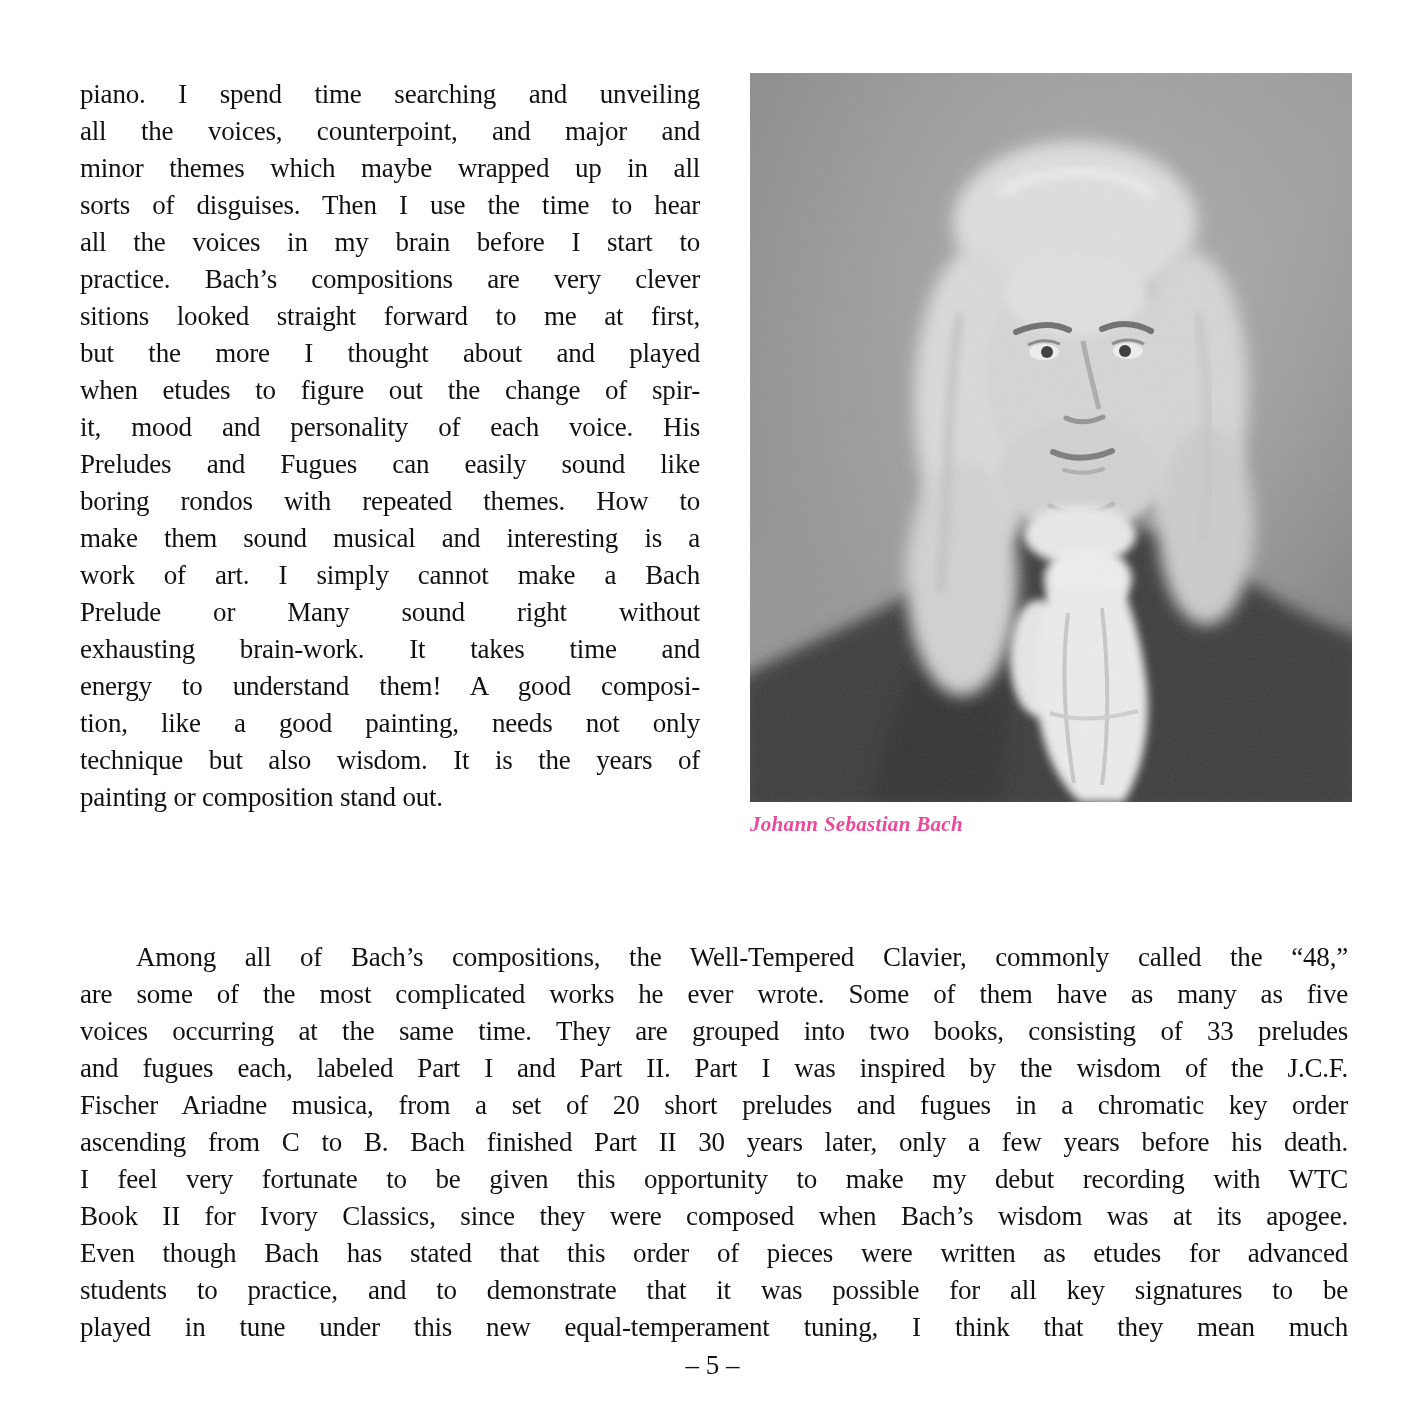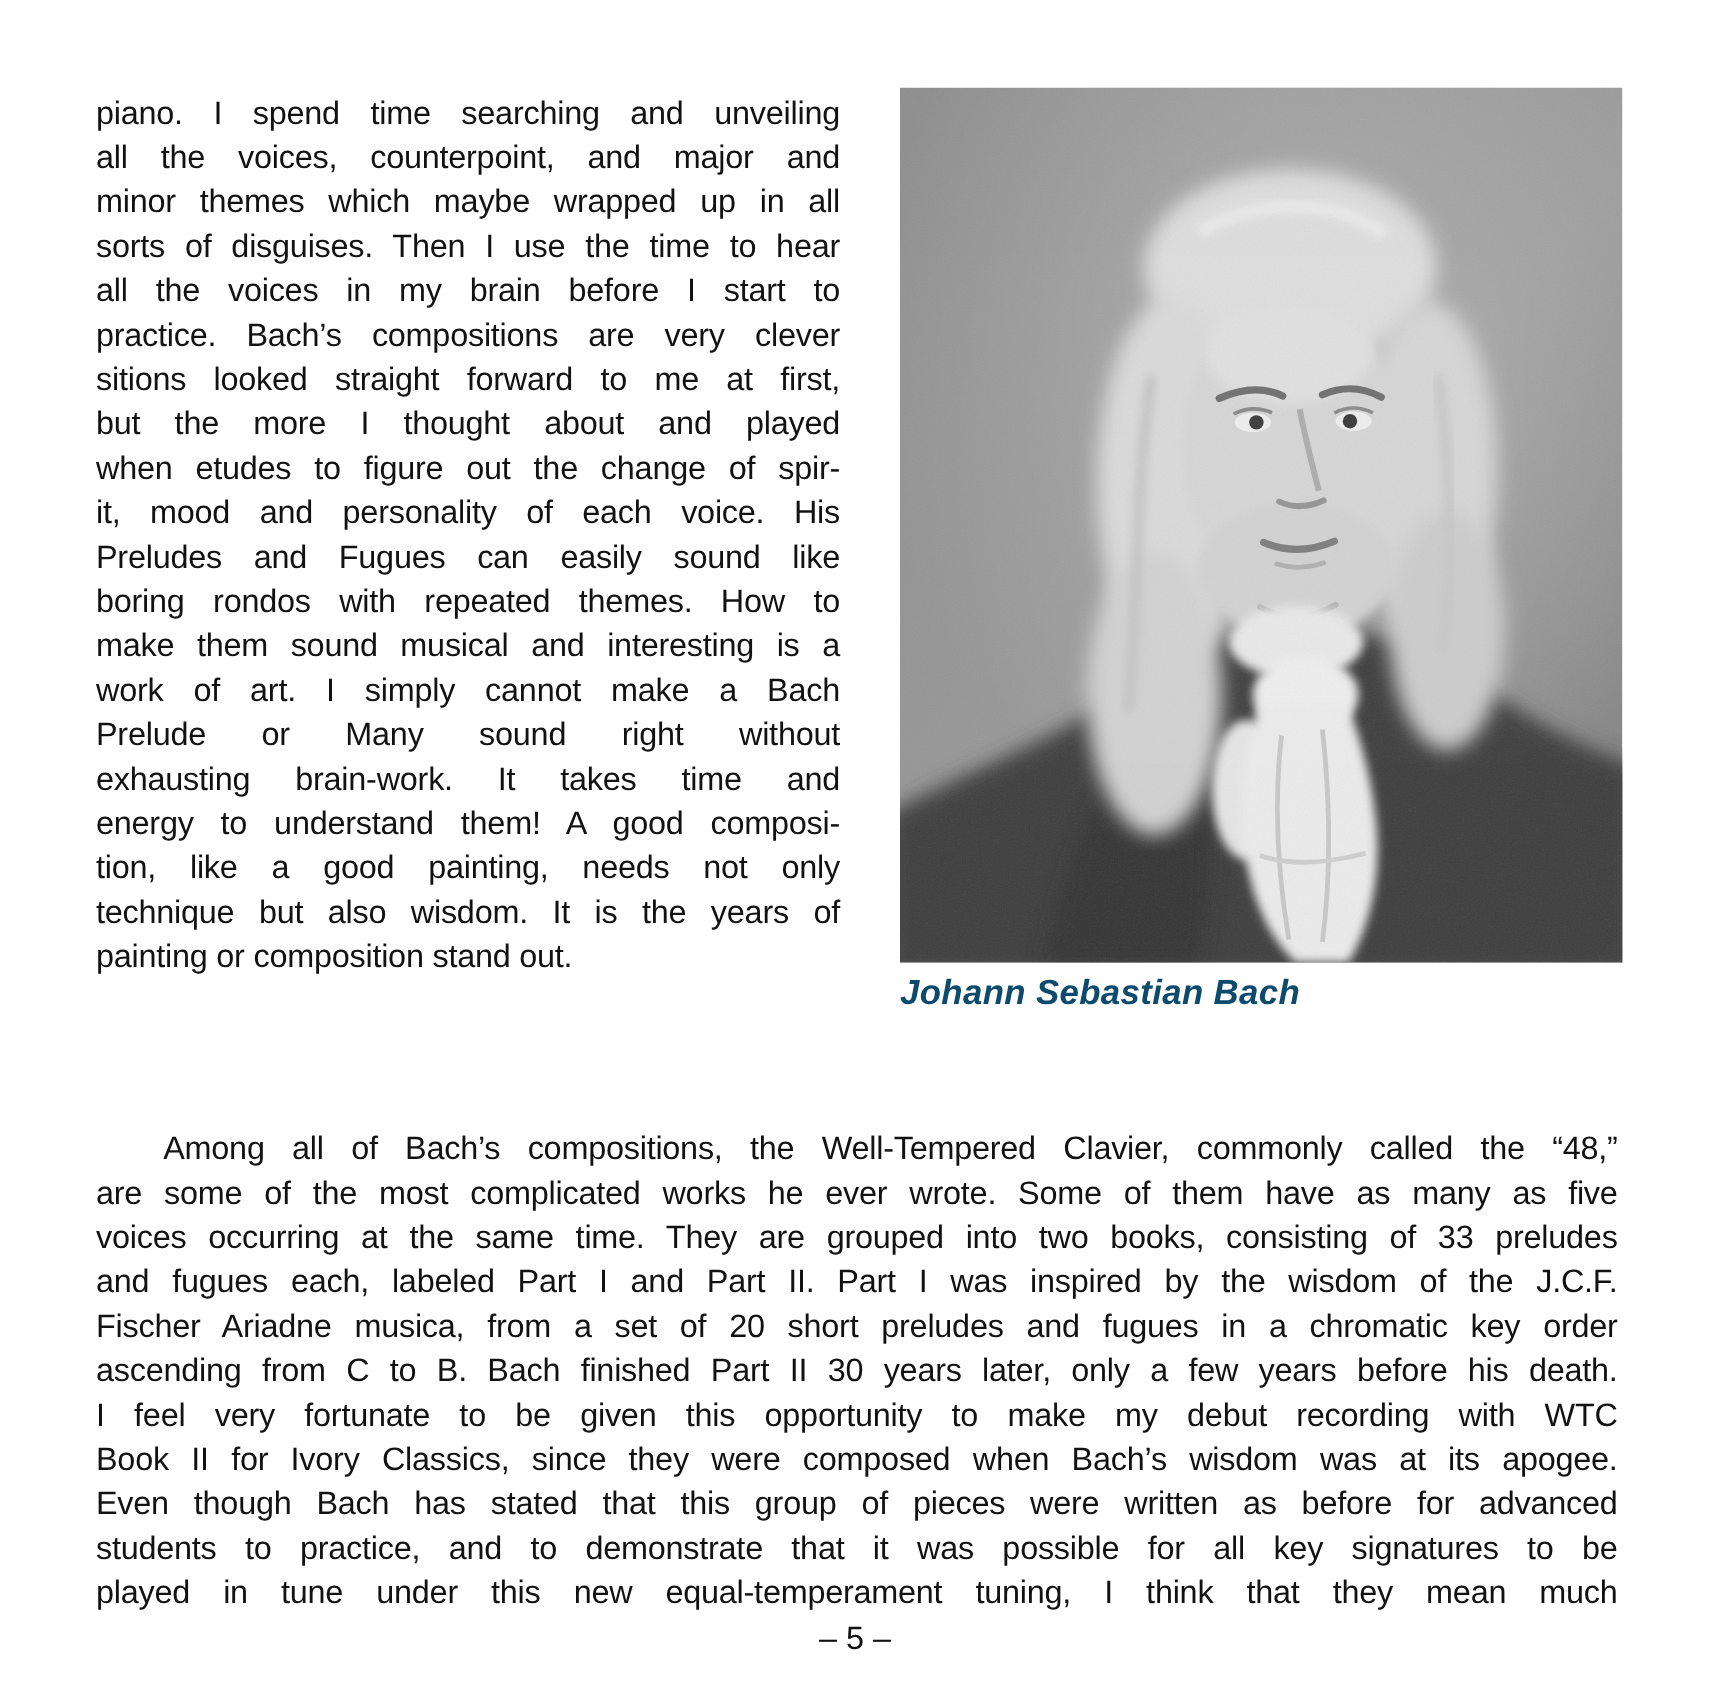--- a/index.html
+++ b/index.html
@@ -3,21 +3,21 @@
 <meta charset="utf-8">
 <style>
   * { box-sizing: border-box; }
   html, body { margin: 0; padding: 0; background: #ffffff; }
   .page {
     position: relative;
     width: 1425px;
     height: 1413px;
     background: #ffffff;
     color: #121212;
-    font-family: Liberation Sans, sans-serif;
+    font-family: Liberation Serif, serif;
     overflow: hidden;
   }
   .column {
     position: absolute;
     left: 80px;
     top: 76px;
     width: 620px;
   }
   .para {
     position: absolute;
@@ -38,25 +38,25 @@
   .figure {
     position: absolute;
     left: 750px;
     top: 73px;
     width: 602px;
     margin: 0;
   }
   .figure svg { display: block; }
   .figcap {
     margin-top: 10px;
-    font-size: 29px;
+    font-size: 21px;
     font-weight: 700;
     font-style: italic;
     letter-spacing: 0.3px;
-    color: #0c4a6e;
+    color: #ec4899;
   }
   .pagenum {
     position: absolute;
     top: 1350px;
     left: 0;
     width: 100%;
     text-align: center;
     font-size: 27px;
     color: #121212;
   }
@@ -161,20 +161,20 @@
 
   <div class="para">
     <div class="t-line indent">Among all of Bach’s compositions, the Well-Tempered Clavier, commonly called the “48,”</div>
     <div class="t-line">are some of the most complicated works he ever wrote. Some of them have as many as five</div>
     <div class="t-line">voices occurring at the same time. They are grouped into two books, consisting of 33 preludes</div>
     <div class="t-line">and fugues each, labeled Part I and Part II. Part I was inspired by the wisdom of the J.C.F.</div>
     <div class="t-line">Fischer Ariadne musica, from a set of 20 short preludes and fugues in a chromatic key order</div>
     <div class="t-line">ascending from C to B. Bach finished Part II 30 years later, only a few years before his death.</div>
     <div class="t-line">I feel very fortunate to be given this opportunity to make my debut recording with WTC</div>
     <div class="t-line">Book II for Ivory Classics, since they were composed when Bach’s wisdom was at its apogee.</div>
-    <div class="t-line">Even though Bach has stated that this group of pieces were written as before for advanced</div>
+    <div class="t-line">Even though Bach has stated that this order of pieces were written as etudes for advanced</div>
     <div class="t-line">students to practice, and to demonstrate that it was possible for all key signatures to be</div>
     <div class="t-line">played in tune under this new equal-temperament tuning, I think that they mean much</div>
   </div>
 
   <div class="pagenum">– 5 –</div>
 
 </div>
 
 </body></html>

